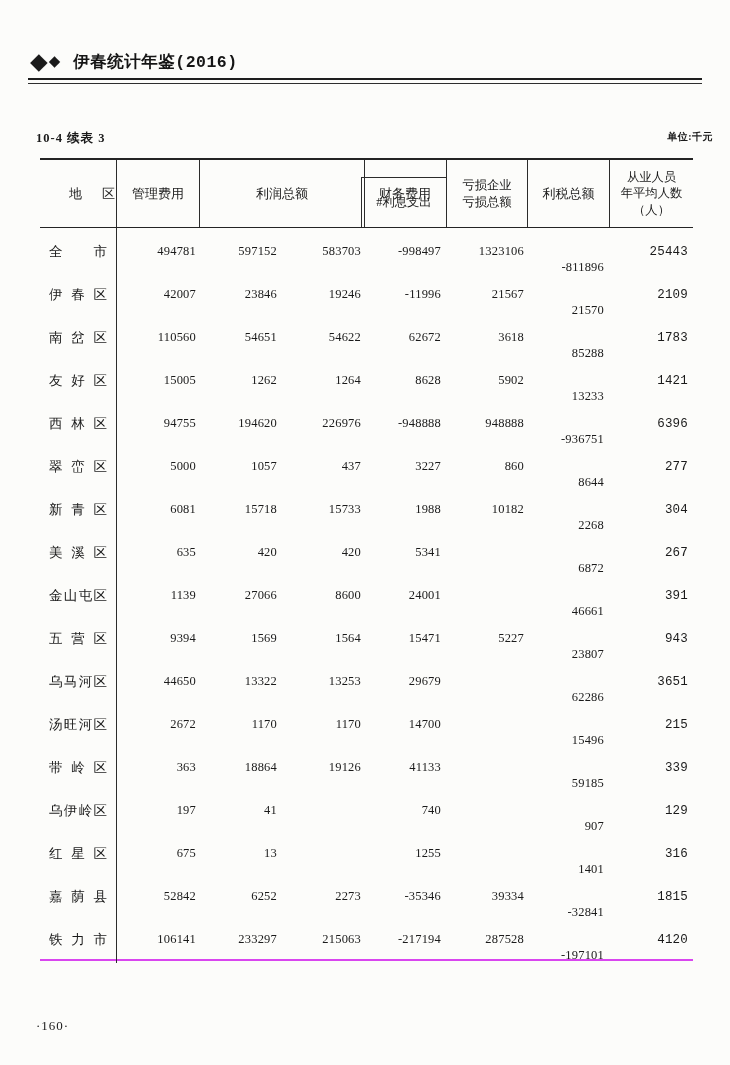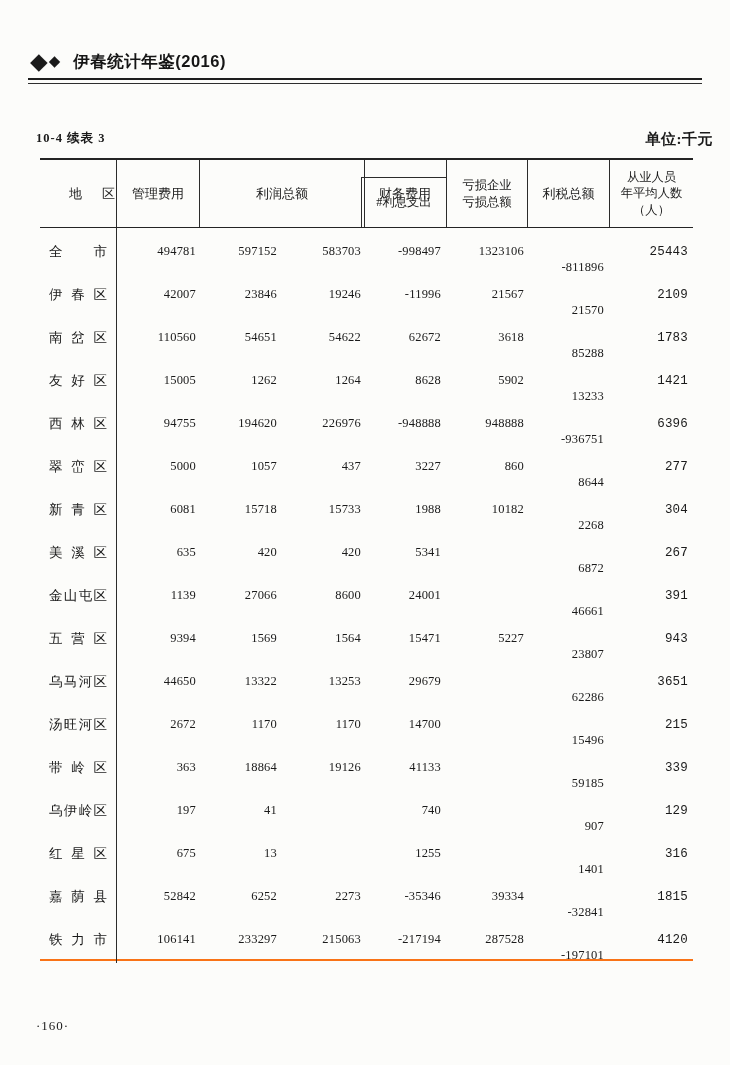--- a/index.html
+++ b/index.html
@@ -12,28 +12,28 @@
     overflow:hidden;
   }
   .page { position:absolute; inset:0; }
 
   
   .masthead { position:absolute; left:30px; top:50px; display:flex; align-items:center; }
   .diamond-lg { font-size:23px; line-height:1; font-family:"DejaVu Sans", sans-serif; }
   .diamond-sm { font-size:15px; line-height:1; margin-left:1px; font-family:"DejaVu Sans", sans-serif; }
   .masthead-title {
     margin-left:13px; font-size:16.5px; font-weight:700; letter-spacing:0.5px;
-    font-family:Liberation Sans, sans-serif; color:#151515;
+    font-family:Liberation Mono, monospace; color:#151515;
   }
   .rule1 { position:absolute; left:28px; top:78px; width:674px; height:2.4px; background:#1e1e1e; }
   .rule2 { position:absolute; left:28px; top:83px; width:674px; height:1.4px; background:#2e2e2e; }
 
   
   .table-label { position:absolute; left:36px; top:130px; font-size:12.5px; font-weight:700; letter-spacing:1px; }
-  .unit-label  { position:absolute; right:17px; top:130px; font-size:15px; font-weight:600; letter-spacing:0.5px; }
+  .unit-label  { position:absolute; right:17px; top:130px; font-size:10px; font-weight:600; letter-spacing:0.5px; }
 
   
   .stat-table { position:absolute; left:40px; top:158px; width:653px; }
 
   .thead {
     display:grid;
     grid-template-columns:77px 83px 165px 82px 81px 82px 83px;
     height:70px;
     border-top:2px solid #242424;
     border-bottom:1.6px solid #242424;
@@ -53,21 +53,21 @@
     position:absolute; left:0; top:0; width:80px; height:100%;
     display:flex; align-items:center; justify-content:center;
   }
   .interest-box {
     position:absolute; right:0; bottom:0; width:85px; height:50px;
     border-top:1.5px solid #2b2b2b; border-left:1.5px solid #2b2b2b;
     display:flex; align-items:center; justify-content:center;
     font-size:12.3px;
   }
 
-  .tbody { position:relative; border-bottom:2px solid #f97316; }
+  .tbody { position:relative; border-bottom:2px solid #d946ef; }
   .col-line {
     position:absolute; left:75.5px; top:0; width:1.6px;
     height:calc(100% + 4px); background:#2b2b2b;
   }
   .tr {
     display:grid;
     grid-template-columns:77px 83px 80px 85px 82px 81px 82px 83px;
     height:43px; align-items:center;
   }
   .td { font-size:12.5px; }

